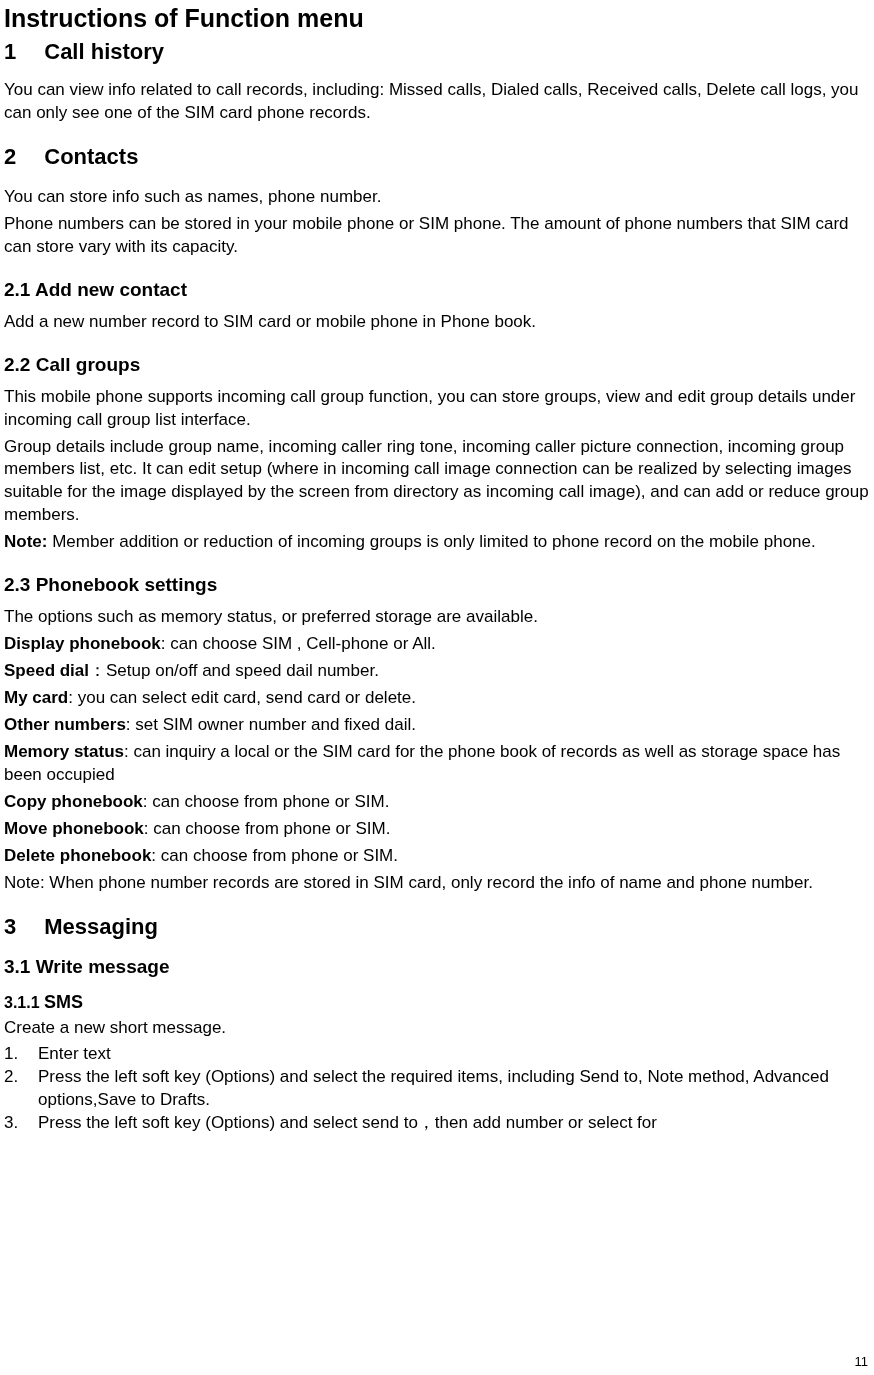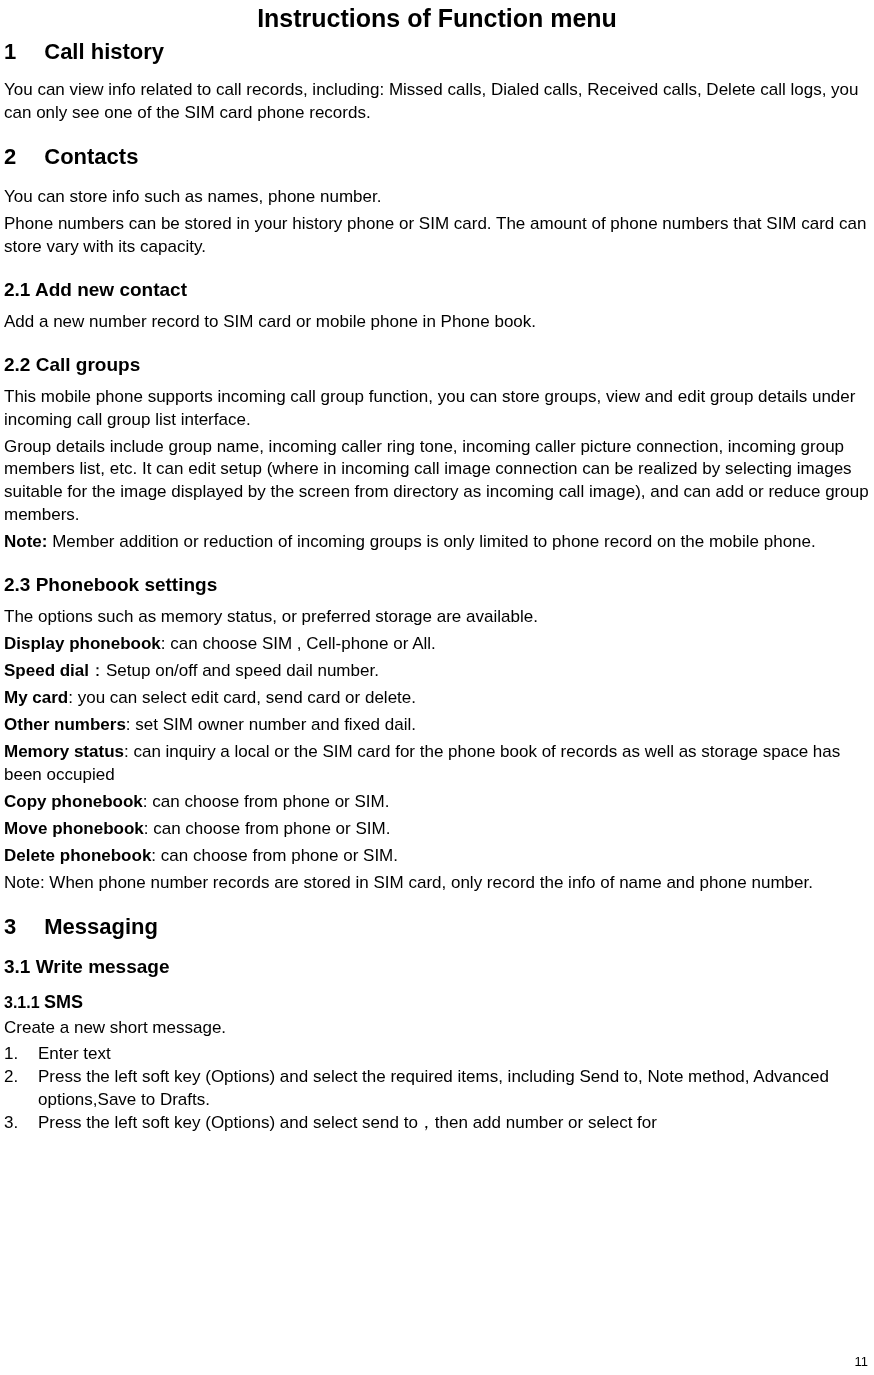--- a/index.html
+++ b/index.html
@@ -5,21 +5,21 @@
     * { margin: 0; padding: 0; box-sizing: border-box; }
     body {
       font-family: Arial, Helvetica, sans-serif;
       background: #fff;
       color: #000;
       width: 874px;
       padding: 4px 4px 30px 4px;
       position: relative;
       min-height: 1375px;
     }
-    .title { font-size: 25px; font-weight: bold; margin-bottom: 6px; text-align: center; }
+    .title { font-size: 25px; font-weight: bold; margin-bottom: 6px; }
     .h1 { font-size: 22px; font-weight: bold; margin-top: 4px; margin-bottom: 14px; }
     .h1-gap { font-size: 22px; font-weight: bold; margin-top: 19px; margin-bottom: 16px; }
     .num { display: inline-block; margin-right: 28px; }
     .h2 { font-size: 19px; font-weight: bold; margin-top: 20px; margin-bottom: 10px; }
     .h2-gap { font-size: 19px; font-weight: bold; margin-top: 12px; margin-bottom: 14px; }
     .h3 { font-size: 17px; font-weight: bold; margin-top: 12px; margin-bottom: 4px; }
     .para { font-size: 17px; line-height: 1.35; margin-bottom: 4px; }
     b { font-weight: bold; }
     .list-item { font-size: 17px; line-height: 1.35; display: flex; }
     .li-num { width: 34px; flex-shrink: 0; }
@@ -33,21 +33,21 @@
 
 <div class="h1">
   <span class="num">1</span><span>Call history</span>
 </div>
 <div class="para">You can view info related to call records, including: Missed calls, Dialed calls, Received calls, Delete call logs, you can only see one of the SIM card phone records.</div>
 
 <div class="h1-gap">
   <span class="num">2</span><span>Contacts</span>
 </div>
 <div class="para">You can store info such as names, phone number.</div>
-<div class="para">Phone numbers can be stored in your history phone or SIM card. The amount of phone numbers that SIM card can store vary with its capacity.</div>
+<div class="para">Phone numbers can be stored in your mobile phone or SIM phone. The amount of phone numbers that SIM card can store vary with its capacity.</div>
 
 <div class="h2">2.1 Add new contact</div>
 <div class="para">Add a new number record to SIM card or mobile phone in Phone book.</div>
 
 <div class="h2">2.2 Call groups</div>
 <div class="para">This mobile phone supports incoming call group function, you can store groups, view and edit group details under incoming call group list interface.</div>
 <div class="para">Group details include group name, incoming caller ring tone, incoming caller picture connection, incoming group members list, etc. It can edit setup (where in incoming call image connection can be realized by selecting images suitable for the image displayed by the screen from directory as incoming call image), and can add or reduce group members.</div>
 <div class="para">
   <b>Note:</b><span> Member addition or reduction of incoming groups is only limited to phone record on the mobile phone.</span>
 </div>

